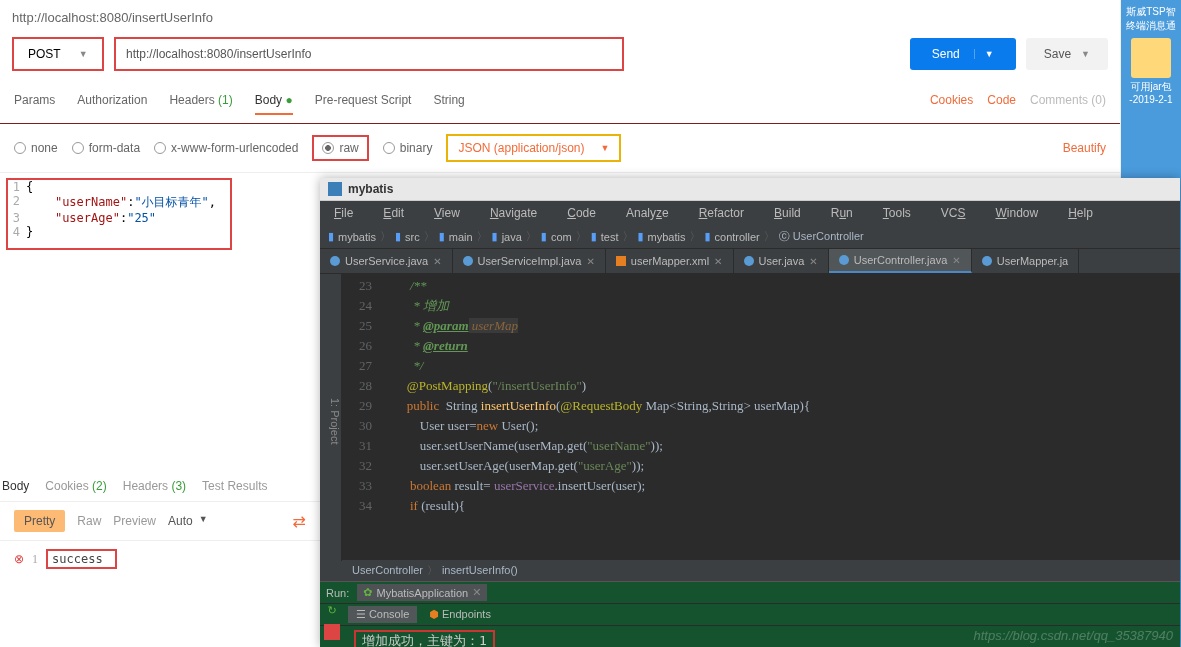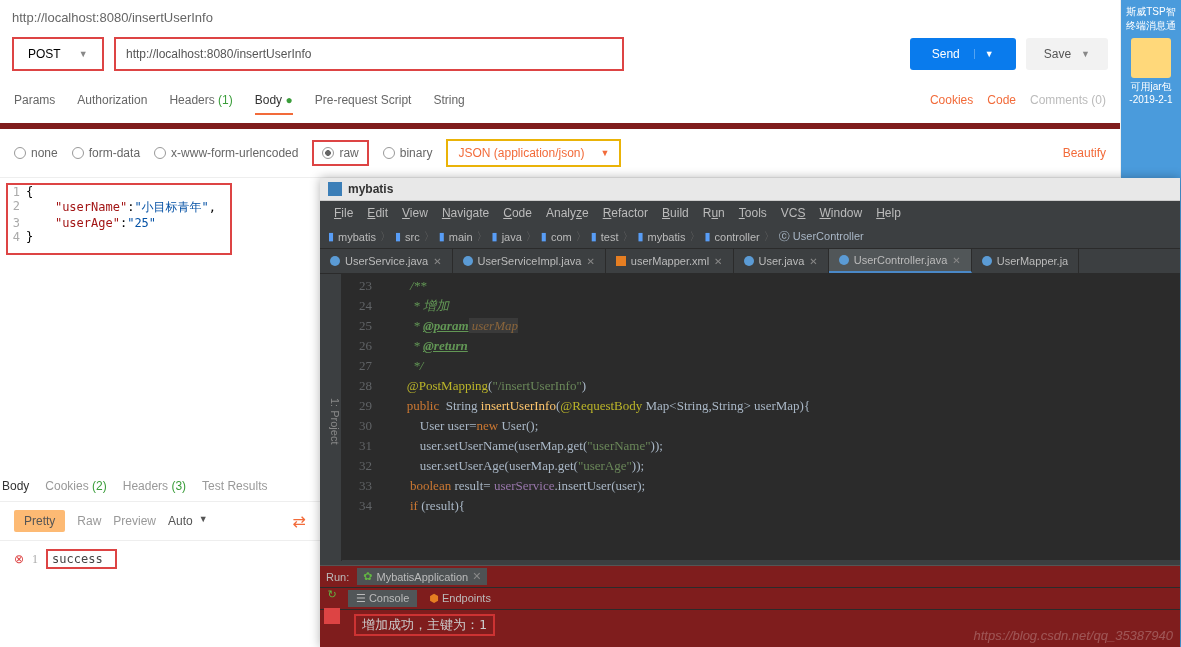--- a/index.html
+++ b/index.html
@@ -11,21 +11,21 @@
 .postman { position: absolute; left: 0; top: 0; width: 1120px; height: 647px; background: #fff; }
 .url-display { padding: 10px 12px 6px; color: #666; font-size: 13px; }
 .req-row { display: flex; gap: 10px; padding: 6px 12px 4px; align-items: center; }
 .method-select { border: 2px solid #d44; padding: 8px 14px; display: flex; align-items: center; gap: 18px; width: 92px; cursor: pointer; }
 .method-select .caret { color: #888; font-size: 9px; }
 .url-input { border: 2px solid #d44; padding: 8px 10px; flex: 1; max-width: 510px; color: #555; }
 .send-btn { background: #097bed; color: #fff; padding: 9px 22px; border-radius: 3px; display: flex; align-items: center; gap: 14px; cursor: pointer; margin-left: auto; }
 .send-btn .caret { font-size: 9px; border-left: 1px solid rgba(255,255,255,0.3); padding-left: 10px; }
 .save-btn { background: #f2f2f2; color: #555; padding: 9px 18px; border-radius: 3px; display: flex; align-items: center; gap: 10px; cursor: pointer; }
 
-.tabs { display: flex; gap: 22px; padding: 18px 14px 8px; border-bottom: 6px solid #7f1d1d; font-size: 12px; color: #666; }
+.tabs { display: flex; gap: 22px; padding: 18px 14px 8px; border-bottom: 1px solid #7f1d1d; font-size: 12px; color: #666; }
 .tab { cursor: pointer; padding-bottom: 6px; }
 .tab.active { color: #333; border-bottom: 2px solid #f26b3a; }
 .tab .badge { color: #3a9d3a; }
 .tab .dot { color: #3a9d3a; }
 .tabs-right { margin-left: auto; display: flex; gap: 14px; color: #f26b3a; }
 .tabs-right .muted { color: #bbb; }
 
 .body-opts { display: flex; gap: 14px; padding: 10px 14px; align-items: center; border-bottom: 1px solid #eee; }
 .radio { display: flex; align-items: center; gap: 5px; color: #666; cursor: pointer; }
 .radio .r { width: 12px; height: 12px; border: 1px solid #999; border-radius: 50%; display: inline-block; }
@@ -52,21 +52,21 @@
 .resp-view .auto { color: #555; display: flex; gap: 6px; cursor: pointer; }
 .resp-view .ricon { margin-left: auto; color: #f26b3a; font-size: 16px; }
 .resp-body { padding: 8px 14px; display: flex; align-items: center; gap: 8px; }
 .resp-body .err { color: #d44; }
 .resp-text { border: 2px solid #d44; padding: 1px 12px 1px 4px; font-family: Consolas, monospace; color: #444; }
 
 
 .ide { position: absolute; left: 320px; top: 178px; width: 860px; height: 469px; background: #3c3f41; color: #bbb; font-size: 12px; z-index: 5; box-shadow: 0 0 10px rgba(0,0,0,0.3); }
 .ide-top { background: #e8e8e8; color: #333; padding: 4px 8px; font-weight: bold; border-bottom: 1px solid #ccc; display: flex; align-items: center; gap: 6px; }
 .ide-top .proj-ic { width: 14px; height: 14px; background: #3c7fb8; display: inline-block; }
-.ide-menu { background: #3c3f41; display: flex; gap: 2px; padding: 3px 8px; font-size: 12px; }
+.ide-menu { background: #3c3f41; display: flex; gap: 18px; padding: 3px 8px; font-size: 12px; }
 .ide-menu span { padding: 2px 6px; cursor: pointer; }
 .ide-menu span u { text-decoration: underline; }
 .ide-bc { background: #3c3f41; padding: 4px 8px; display: flex; align-items: center; gap: 4px; font-size: 11px; color: #bbb; border-bottom: 1px solid #2b2b2b; }
 .ide-bc .f { color: #589df6; }
 .ide-bc .sep { color: #666; }
 .ide-bc .cls { color: #a9b7c6; }
 
 .ide-tabs { background: #3c3f41; display: flex; font-size: 11px; border-bottom: 1px solid #2b2b2b; }
 .ide-tab { padding: 5px 10px; display: flex; gap: 5px; align-items: center; cursor: pointer; border-right: 1px solid #2b2b2b; }
 .ide-tab.active { background: #515658; border-bottom: 2px solid #4a88c7; }
@@ -84,21 +84,21 @@
 .tagv { color: #8a653b; font-style: italic; background: #3a3a3a; }
 .ann { color: #bbb529; }
 .kw { color: #cc7832; }
 .str { color: #6a8759; }
 .mth { color: #ffc66d; }
 .typ { color: #a9b7c6; }
 .ide-nav { position: absolute; bottom: 66px; left: 22px; right: 0; background: #3c3f41; padding: 3px 10px; font-size: 11px; color: #888; border-top: 1px solid #2b2b2b; }
 .ide-nav span { color: #a9b7c6; }
 .ide-nav .sep2 { color: #666; padding: 0 4px; }
 
-.ide-run { position: absolute; bottom: 0; left: 0; right: 0; height: 82px; background: #7f1d1d; border-top: 1px solid #555; }
+.ide-run { position: absolute; bottom: 0; left: 0; right: 0; height: 66px; background: #14532d; border-top: 1px solid #555; }
 .run-hdr { display: flex; align-items: center; padding: 2px 6px; font-size: 11px; gap: 8px; }
 .run-hdr .lbl { color: #bbb; }
 .run-hdr .app { background: #4e5254; padding: 2px 6px; display: flex; gap: 4px; align-items: center; }
 .run-hdr .app .gic { color: #62b543; }
 .run-tabs { display: flex; gap: 4px; padding: 2px 6px 2px 28px; font-size: 11px; align-items: center; border-top: 1px solid #2b2b2b; border-bottom: 1px solid #2b2b2b; }
 .run-tabs .rt { background: #515658; padding: 2px 8px; cursor: pointer; }
 .run-tool { position: absolute; left: 4px; top: 22px; display: flex; flex-direction: column; gap: 4px; }
 .run-tool .tb { width: 16px; height: 16px; text-align: center; font-size: 11px; cursor: pointer; }
 .run-tool .green { color: #62b543; }
 .run-tool .red { background: #d44; }

